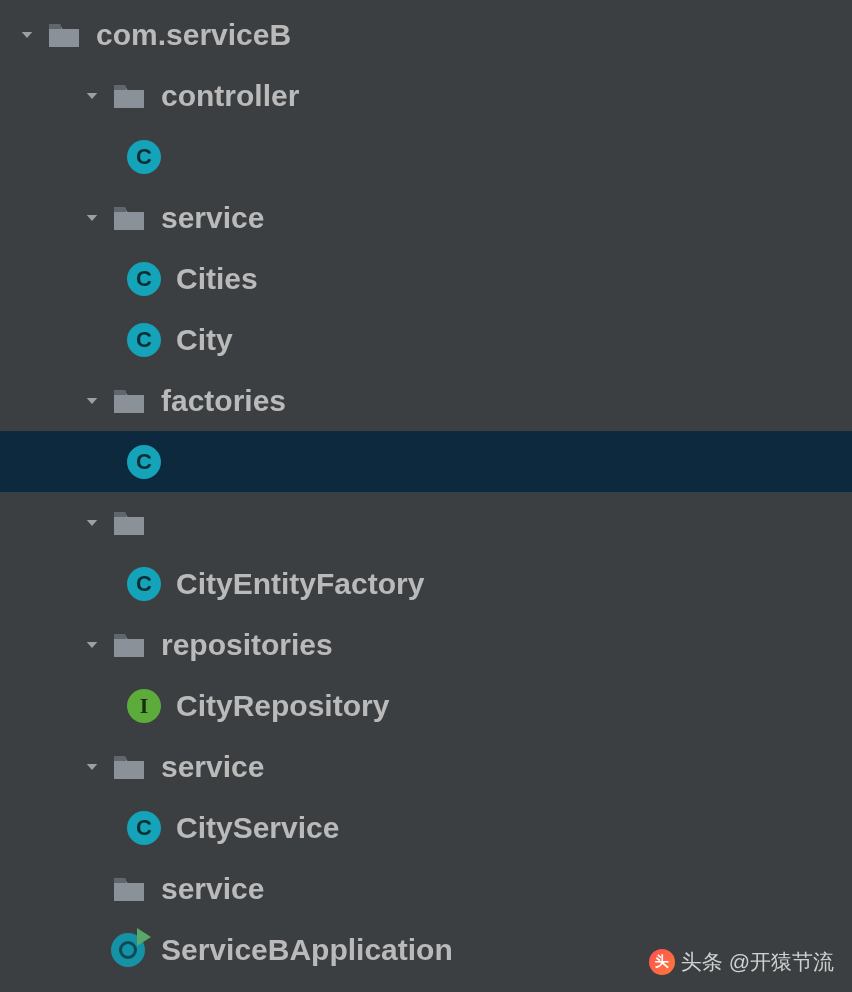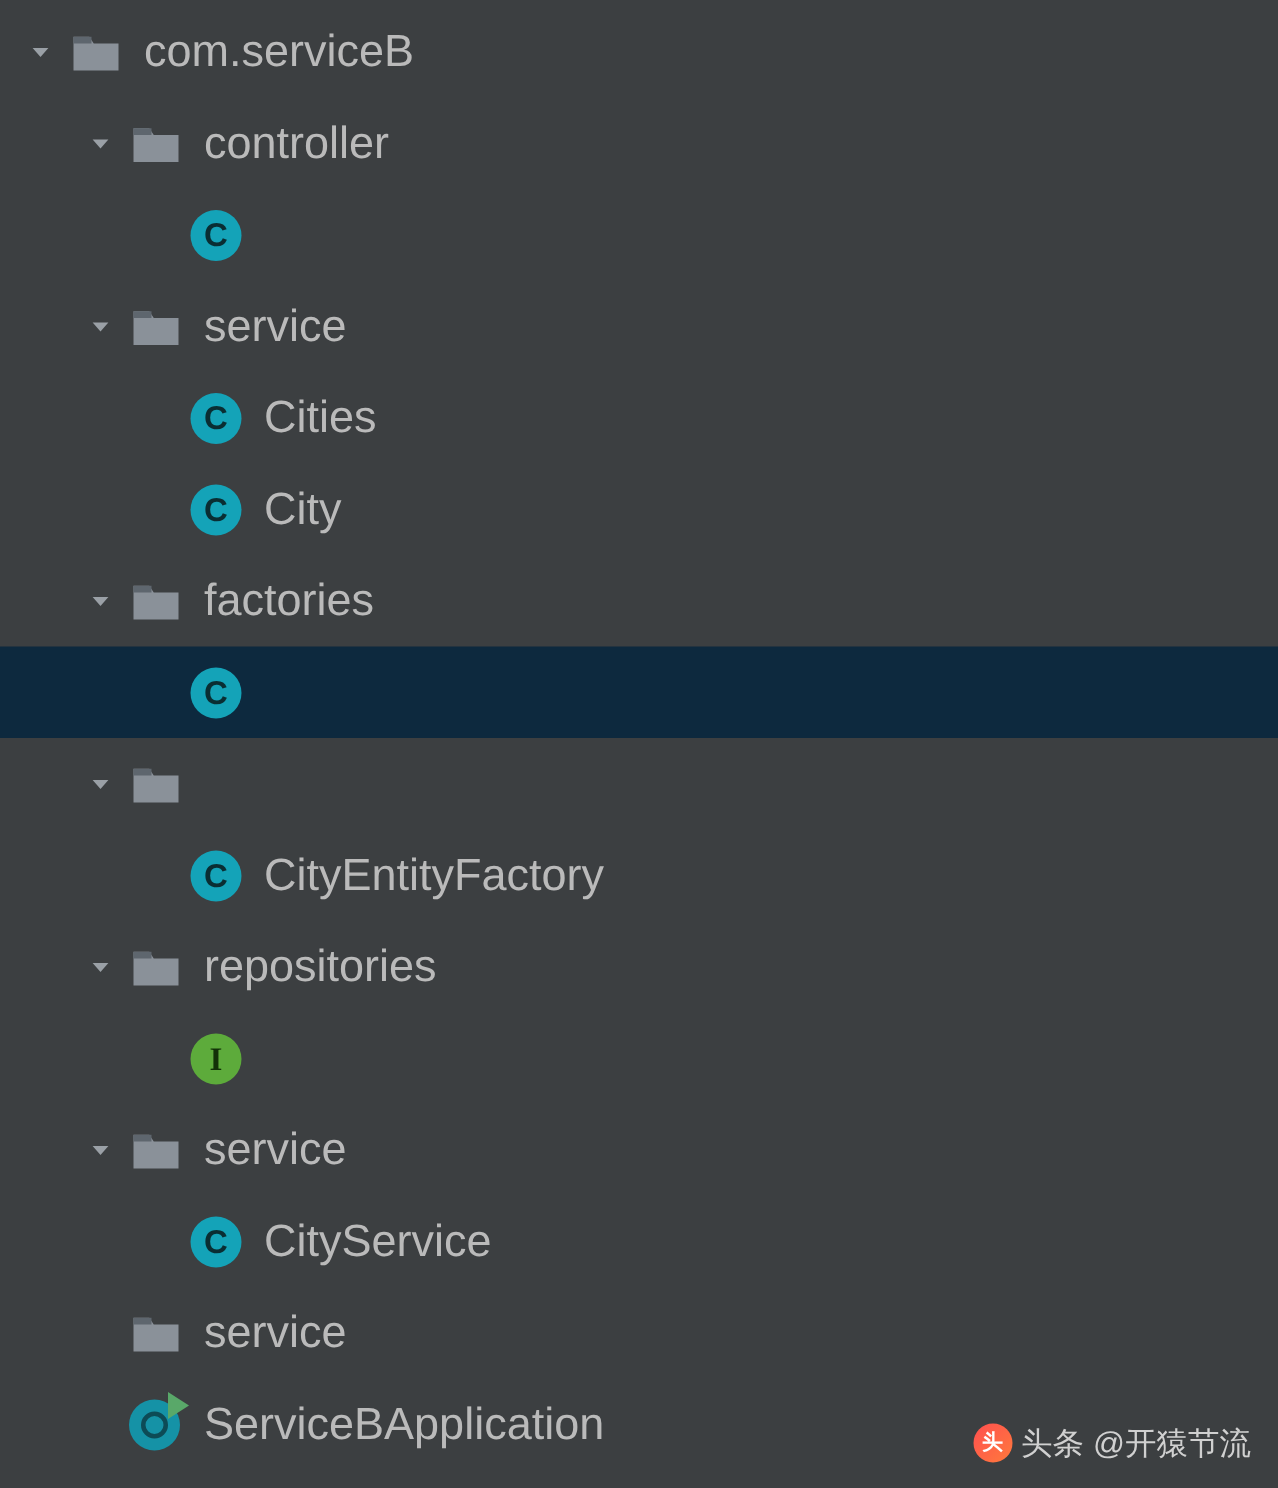--- a/index.html
+++ b/index.html
@@ -15,21 +15,21 @@
   .tree { padding-top: 4px; }
   .row {
     display: flex;
     align-items: center;
     height: 61px;
     white-space: nowrap;
     cursor: pointer;
   }
   .row.selected { background: #0d293e; }
   .indent-0 { padding-left: 8px; }
-  .indent-1 { padding-left: 48px; }
+  .indent-1 { padding-left: 36px; margin-left: 37px; }
   .indent-2 { padding-left: 88px; }
   .chevron {
     width: 38px;
     display: inline-flex;
     justify-content: center;
     align-items: center;
     flex-shrink: 0;
   }
   .chevron svg { width: 18px; height: 18px; }
   .chevron-spacer { width: 38px; flex-shrink: 0; }
@@ -75,21 +75,21 @@
     box-sizing: border-box;
   }
   .spring-play {
     position: absolute;
     right: -4px; top: -4px;
     width: 0; height: 0;
     border-left: 14px solid #59a869;
     border-top: 9px solid transparent;
     border-bottom: 9px solid transparent;
   }
-  .label { color: #bababa; }
+  .label { color: #bababa; font-weight: bold; }
   .watermark {
     position: absolute;
     right: 18px;
     bottom: 16px;
     color: #d0d0d0;
     font-size: 21px;
     display: flex;
     align-items: center;
     gap: 6px;
   }
@@ -224,20 +224,21 @@
           <rect fill="#5e666e" x="2" y="3" width="8" height="3"></rect>
         </svg>
       </span>
     <span class="label">repositories</span>
   </div>
   <div class="row indent-2">
     <span class="chevron-spacer"></span>
     <span class="ico">
         <span class="interface-circle">I</span>
       </span>
+    <span class="label">CityRepository</span>
   </div>
 
   <div class="row indent-1">
     <span class="chevron">
         <svg viewBox="0 0 24 24" fill="#9aa0a6">
           <path d="M5 8l7 8 7-8z"></path>
         </svg>
       </span>
     <span class="ico">
         <svg class="folder-svg" viewBox="0 0 24 20">

